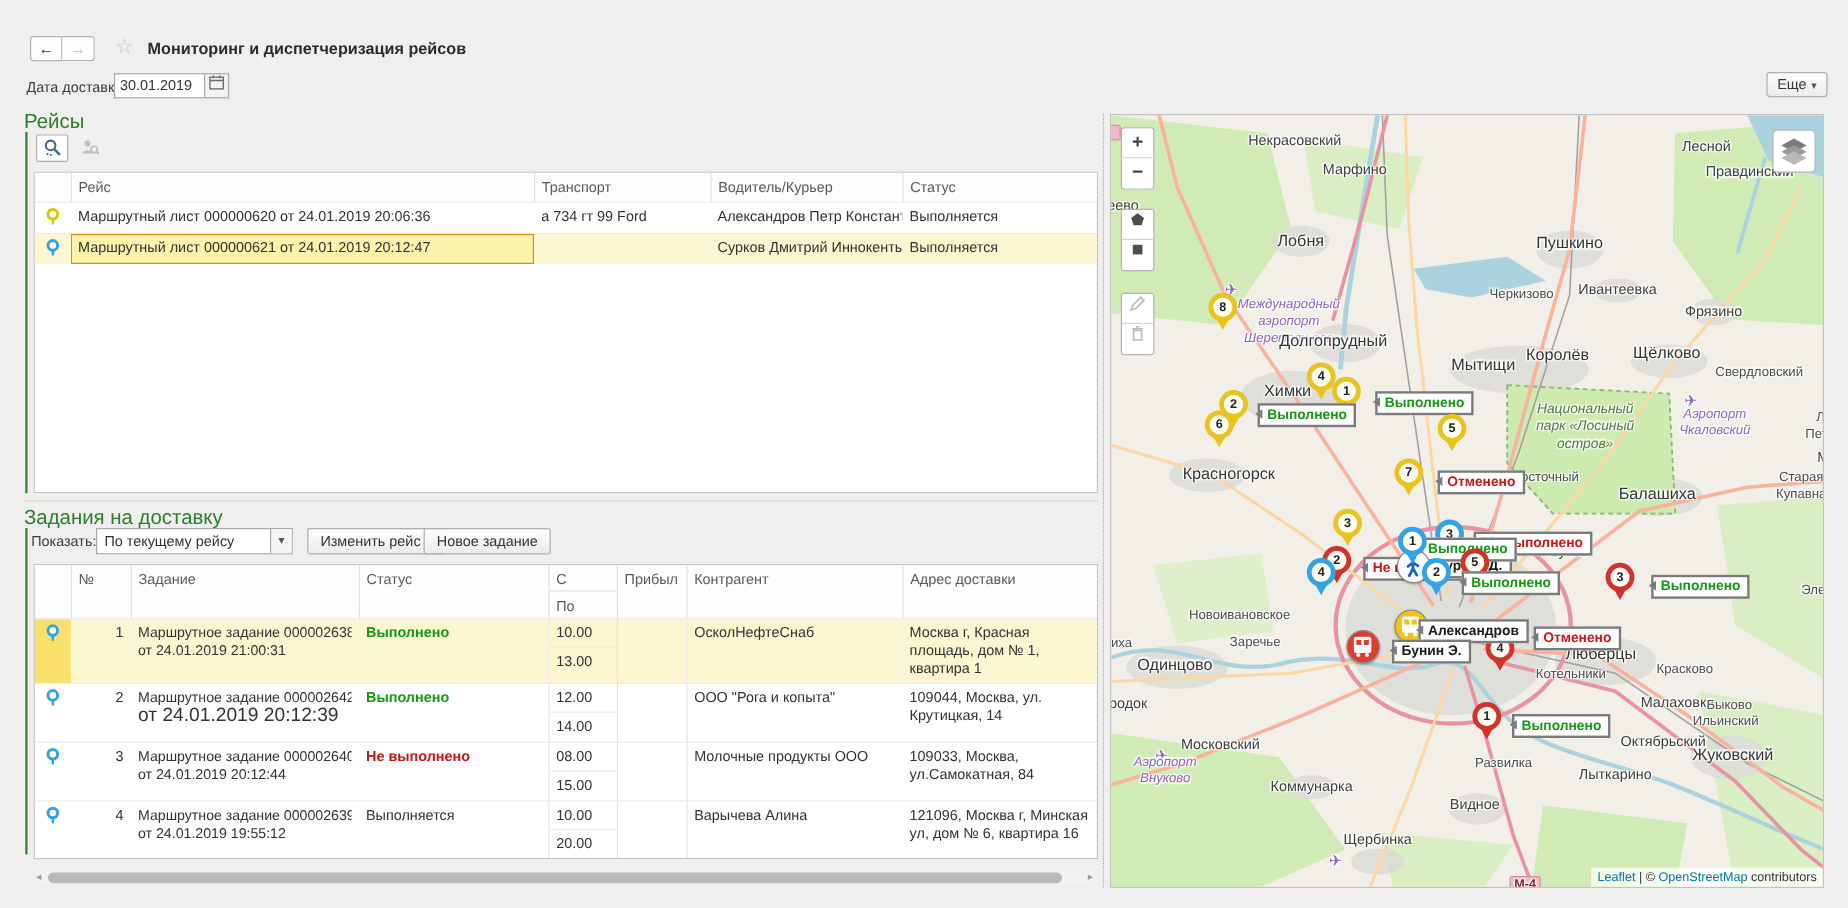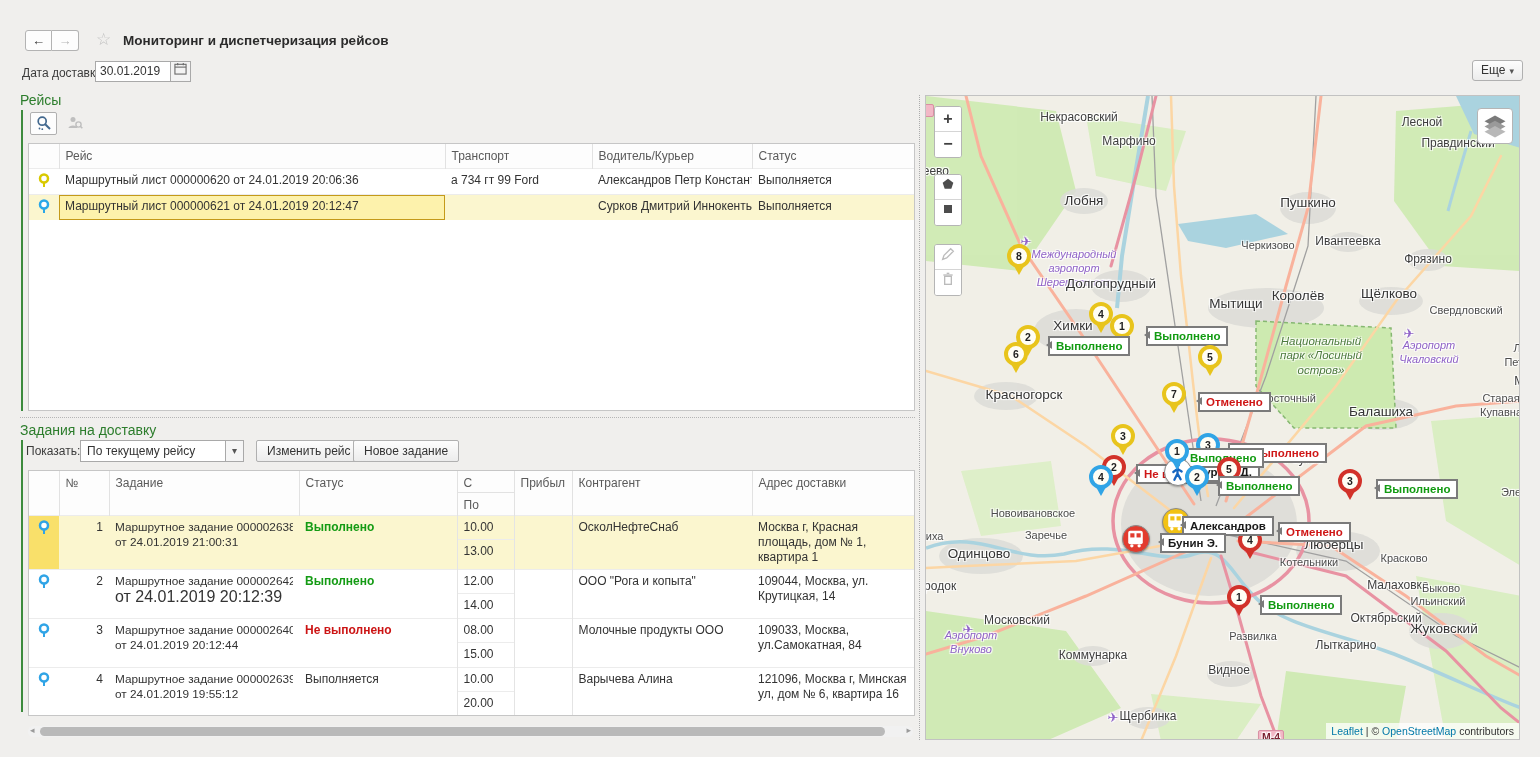--- a/index.html
+++ b/index.html
@@ -14,21 +14,21 @@
   .star { position:absolute; left:96px; top:29px; font-size:17px; color:#c2c2c2; }
   .apptitle { position:absolute; left:123px; top:33px; font-size:13.5px; font-weight:bold; color:#2b2b2b; }
 
   
   .datelabel { position:absolute; left:22px; top:66px; color:#3c3c3c; }
   .dateinput { position:absolute; left:95px; top:61px; width:75px; height:21px; background:#fff; border:1px solid #a9a9a9; border-right:none; padding:2px 4px; font-size:12px; }
   .calbtn { position:absolute; left:170px; top:61px; width:21px; height:21px; background:#f3f3f3; border:1px solid #a9a9a9; text-align:center; line-height:17px; }
   .morebtn { position:absolute; left:1472px; top:60px; height:21px; padding:2px 8px; background:linear-gradient(#fdfdfd,#ececec); border:1px solid #b0b0b0; border-radius:3px; color:#333; }
 
   
-  .secttitle { position:absolute; color:#2c7d2c; font-size:14px; }
+  .secttitle { position:absolute; color:#2c7d2c; font-size:17px; }
   .greenbar { position:absolute; left:21px; width:2px; background:#3d8b3d; }
   .hsep { position:absolute; left:20px; width:895px; border-top:1px dotted #b5b5b5; }
   .vsplit { position:absolute; left:919px; top:95px; height:645px; border-left:1px dotted #ababab; }
 
   .toolbtn { position:absolute; width:27px; height:23px; background:#fdfdfd; border:1px solid #b0b0b0; border-radius:2px; text-align:center; padding-top:2px; }
   .toolbtn.disabled { background:transparent; border-color:transparent; }
 
   
   .gridbox { position:absolute; background:#fff; border:1px solid #c6c6c6; overflow:hidden; }
   table.grid { border-collapse:collapse; table-layout:fixed; width:885px; font-size:12px; }
@@ -423,21 +423,21 @@
       <span class="place k-plane" style="left: 42px; top: 526px;">✈</span>
       <span class="place k-airport" style="left: 45px; top: 533px;">Аэропорт
 Внуково</span>
       <span class="place k-city-lg" style="left: 518px; top: 525px;">Жуковский</span>
       <span class="place k-city" style="left: 460px; top: 515px;">Октябрьский</span>
       <span class="place k-city" style="left: 420px; top: 542px;">Лыткарино</span>
       <span class="place k-city" style="left: 167px; top: 552px;">Коммунарка</span>
       <span class="place k-city" style="left: 303px; top: 567px;">Видное</span>
       <span class="place k-city-sm" style="left: 327px; top: 534px;">Развилка</span>
       <span class="place k-plane" style="left: 187px; top: 614px;">✈</span>
-      <span class="place k-city" style="left: 222px; top: 613px;">Щербинка</span>
+      <span class="place k-city" style="left: 222px; top: 596px;">Щербинка</span>
       <span class="place k-shield" style="left: 345px; top: 634px;">М-4</span>
     </div>
   <div id="map-overlays">
       <div class="pin" style="left: 81px; top: 148px;">
         <div class="pin-c" style="border-color:#e8c41c">8</div>
         <div class="pin-t" style="border-top-color:#e8c41c"></div>
       </div>
       <div class="pin" style="left: 163px; top: 206px;">
         <div class="pin-c" style="border-color:#e8c41c">4</div>
         <div class="pin-t" style="border-top-color:#e8c41c"></div>

